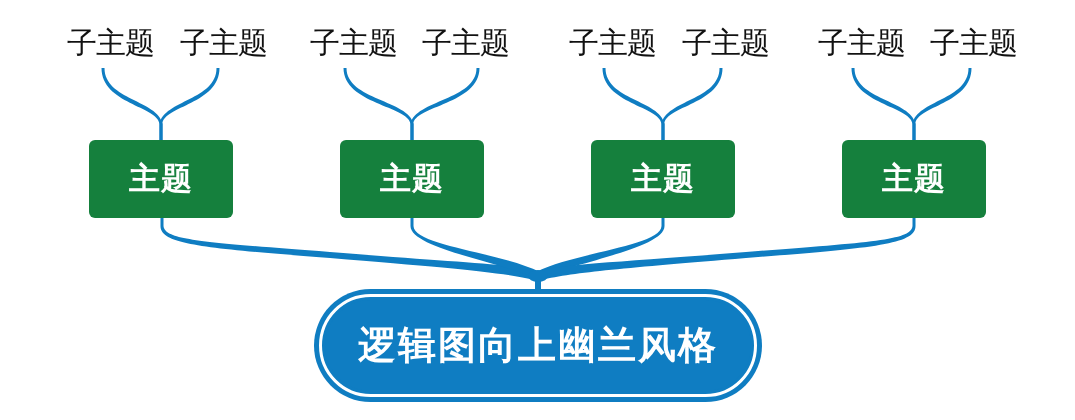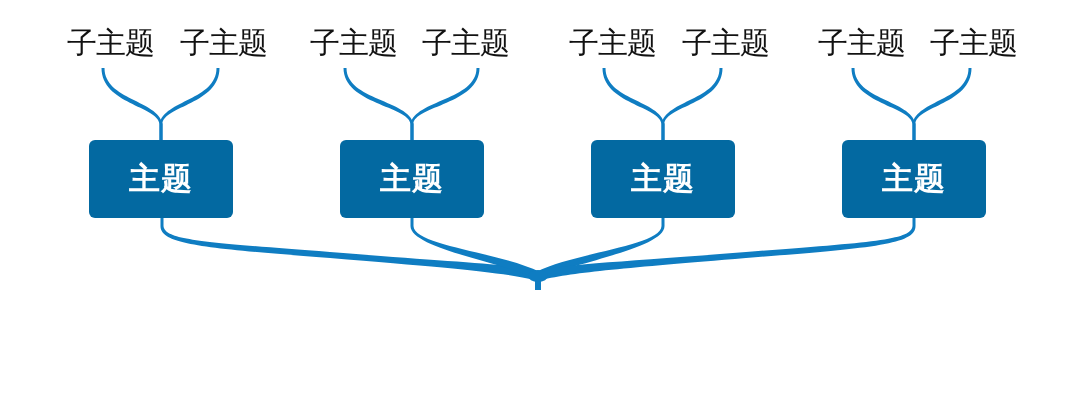--- a/index.html
+++ b/index.html
@@ -2,21 +2,21 @@
 <html><head>
   <meta charset="utf-8">
   <style>
     html, body { margin: 0; padding: 0; background: #ffffff; }
     body { width: 1075px; height: 420px; position: relative; overflow: hidden;
            font-family: "DejaVu Sans", "Liberation Sans", sans-serif; }
     .canvas { position: absolute; left: 0; top: 0; width: 1075px; height: 420px; }
     svg.links { position: absolute; left: 0; top: 0; }
     .subtopic { position: absolute; top: 24px; height: 38px; width: 104px; text-align: right;
                 font-size: 30px; line-height: 38px; color: #111111; white-space: nowrap; letter-spacing: -1px; }
-    .topic { position: absolute; top: 140px; width: 144px; height: 78px; background: #0369a1;
+    .topic { position: absolute; top: 140px; width: 144px; height: 78px; background: #15803d;
              border-radius: 6px; color: #ffffff; font-weight: bold; font-size: 31px;
              display: flex; align-items: center; justify-content: center; letter-spacing: 1px; }
     .root-outer { position: absolute; left: 314px; top: 289px; width: 448px; height: 113px;
                   border-radius: 57px; background: #0F7DC2; box-sizing: border-box; }
     .root-ring { position: absolute; left: 5px; top: 5px; right: 5px; bottom: 5px;
                  border-radius: 52px; border: 3px solid #ffffff; box-sizing: border-box; }
     .root-inner { position: absolute; left: 3px; top: 3px; right: 3px; bottom: 3px;
                   border-radius: 49px; background: #0F7DC2; display: flex; align-items: center;
                   justify-content: center; color: #ffffff; font-weight: bold; font-size: 38px; letter-spacing: 2px; }
   </style>
@@ -63,14 +63,21 @@
   <div class="topic" style="left:340px;">
     <span>主题</span>
   </div>
   <div class="topic" style="left:591px;">
     <span>主题</span>
   </div>
   <div class="topic" style="left:842px;">
     <span>主题</span>
   </div>
 
+  <div class="root-outer">
+    <div class="root-ring">
+      <div class="root-inner">
+        <span>逻辑图向上幽兰风格</span>
+      </div>
+    </div>
+  </div>
 
 </div>
 
 </body></html>

